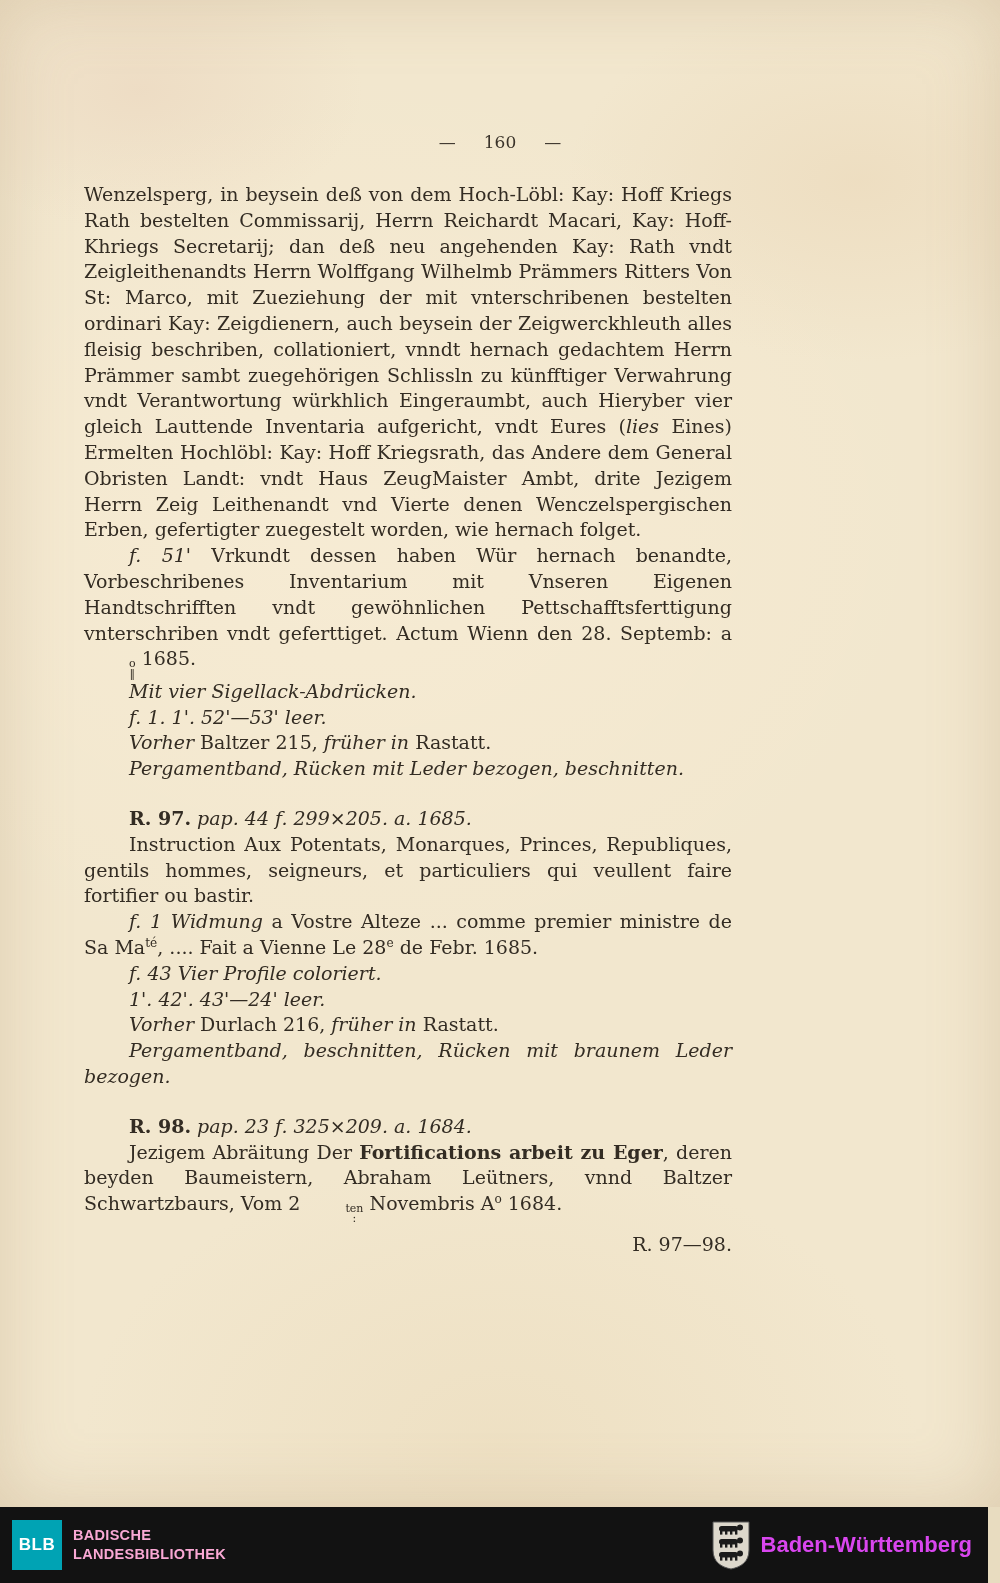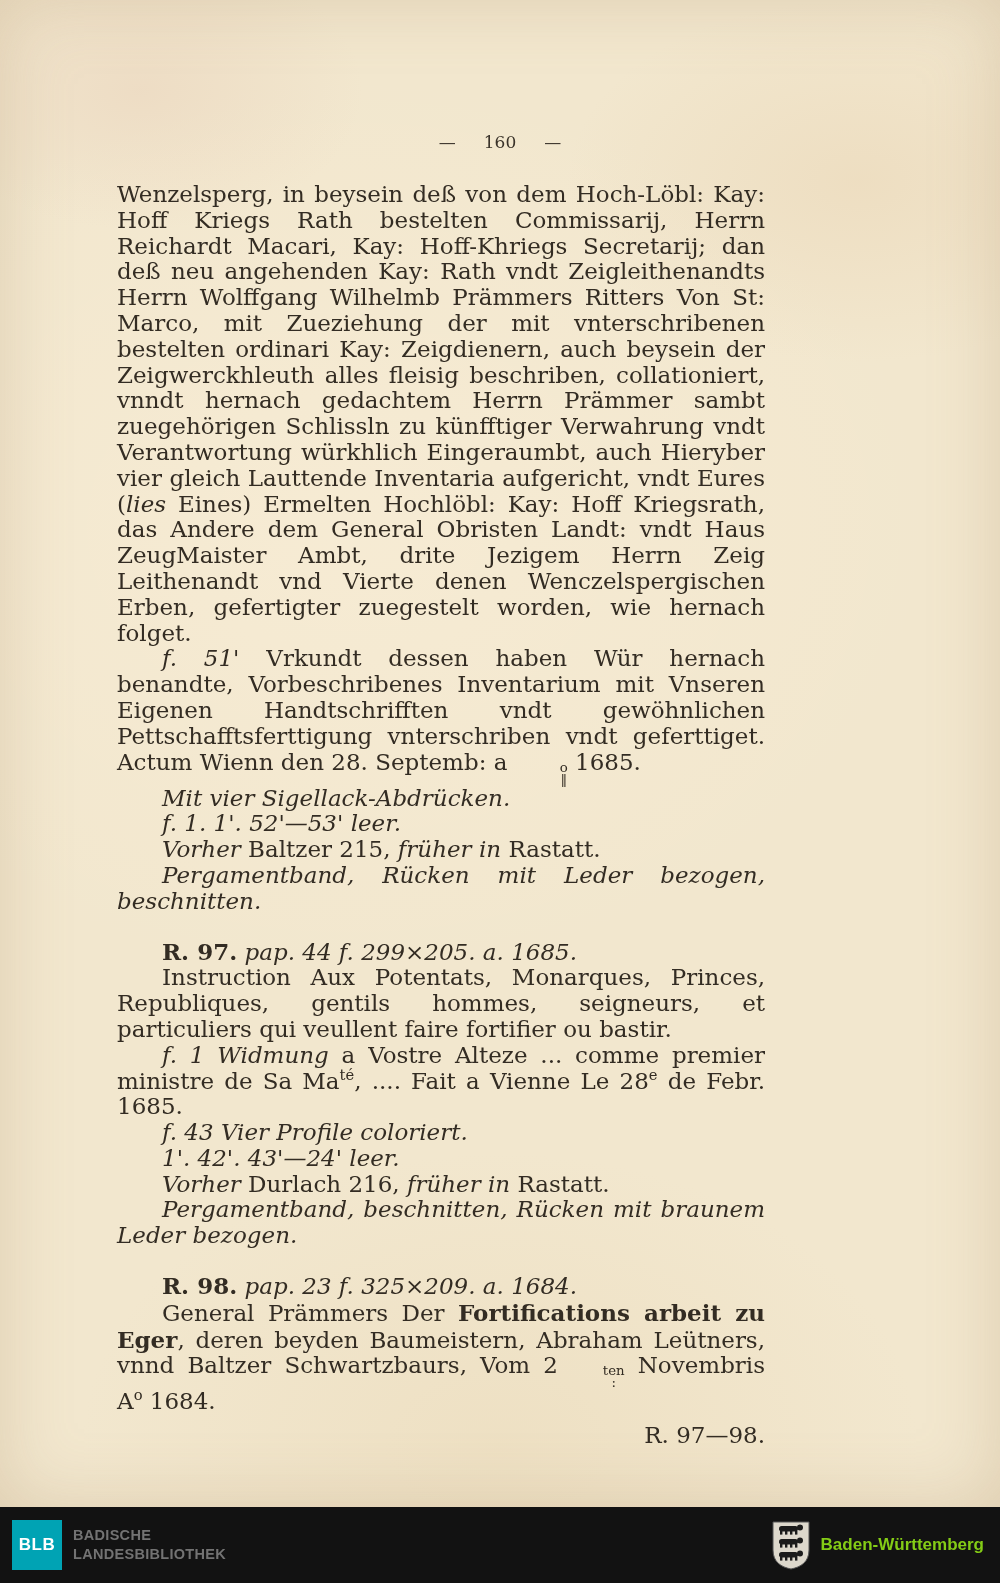--- a/index.html
+++ b/index.html
@@ -22,65 +22,65 @@
       #f2e7ce;
     box-shadow: inset 0 0 70px rgba(168,138,98,0.28);
   }
   .pagenum-row {
     display: flex; justify-content: center; align-items: center;
     gap: 28px;
     font-size: 17px; color: #3a332a;
   }
   .text-block {
     width: 648px;
-    margin: 30px 0 0 117px;
-    font-size: 23px;
+    margin: 30px 0 0 84px;
+    font-size: 19px;
     line-height: 25.8px;
     color: #332c23;
     text-align: justify;
   }
   .para { margin: 0; text-align: justify; }
   .para.indent { text-indent: 45px; }
   .para.align-right { text-align: right; text-indent: 0; }
   .seg-n { font-style: normal; }
   .seg-i { font-style: italic; }
   .seg-b { font-weight: 700; }
   .seg-sup { font-size: 64%; vertical-align: super; line-height: 0; }
   .seg-stack {
     display: inline-flex; flex-direction: column; align-items: center;
     font-size: 58%; line-height: 0.9; vertical-align: -0.15em;
   }
   .seg-stack .stack-top { display: block; }
   .seg-stack .stack-bottom { display: block; }
   .spacer { width: 100%; }
 
   .footer {
-    position: absolute; left: 0; bottom: 0; right: 0; height: 76px;
+    position: absolute; left: 0; bottom: 0; right: 12px; height: 76px;
     background: #121212;
     display: flex; align-items: center; justify-content: space-between;
     box-sizing: border-box;
     padding: 0 16px 0 12px;
     font-family: "Liberation Sans", sans-serif;
     margin-top: 16px;
   }
   .footer-left { display: flex; align-items: center; gap: 11px; }
   .blb-logo {
     width: 50px; height: 50px;
     background: #00a3b4;
     display: flex; align-items: center; justify-content: center;
     color: #ffffff; font-weight: 700; font-size: 17px; letter-spacing: 0.5px;
     cursor: pointer;
   }
   .lib-name {
-    color: #737373; font-weight: 700; font-size: 14.5px;
+    color: #f9a8d4; font-weight: 700; font-size: 14.5px;
     line-height: 1.3; letter-spacing: 0.3px;
   }
   .footer-right { display: flex; align-items: center; gap: 10px; }
   .coa { display: block; }
-  .region-label { color: #84cc16; font-weight: 700; font-size: 17px; }
+  .region-label { color: #d946ef; font-weight: 700; font-size: 22px; }
 </style>
 </head>
 <body>
 
 <div class="page">
   <div class="pagenum-row">
     <span>—</span>
     <span>160</span>
     <span>—</span>
   </div>
@@ -97,21 +97,21 @@
       <div class="spacer" style="height: 24px;"></div>
       <p class="para indent"><span class="seg-b">R. 97.</span><span class="seg-i"> pap. 44 f. 299×205.  a. 1685.</span></p>
       <p class="para indent"><span class="seg-n">Instruction Aux Potentats, Monarques, Princes, Republiques, gentils hommes, seigneurs, et particuliers qui veullent faire fortifier ou bastir.</span></p>
       <p class="para indent"><span class="seg-i">f. 1 Widmung</span><span class="seg-n"> a Vostre Alteze ... comme premier ministre de Sa Ma</span><span class="seg-sup">té</span><span class="seg-n">, .... Fait a Vienne Le 28</span><span class="seg-sup">e</span><span class="seg-n"> de Febr. 1685.</span></p>
       <p class="para indent"><span class="seg-i">f. 43 Vier Profile coloriert.</span></p>
       <p class="para indent"><span class="seg-i">1'. 42'. 43'—24' leer.</span></p>
       <p class="para indent"><span class="seg-i">Vorher</span><span class="seg-n"> Durlach 216, </span><span class="seg-i">früher in</span><span class="seg-n"> Rastatt.</span></p>
       <p class="para indent"><span class="seg-i">Pergamentband, beschnitten, Rücken mit braunem Leder bezogen.</span></p>
       <div class="spacer" style="height: 24px;"></div>
       <p class="para indent"><span class="seg-b">R. 98.</span><span class="seg-i"> pap. 23 f. 325×209.  a. 1684.</span></p>
-      <p class="para indent"><span class="seg-n">General Prämmers Der </span><span class="seg-b">Fortifications arbeit zu Eger</span><span class="seg-n">, deren beyden Baumeistern, Abraham Leütners, vnnd Baltzer Schwartzbaurs, Vom 2</span><span class="seg-stack">
+      <p class="para indent"><span class="seg-n">Jezigem Abräitung Der </span><span class="seg-b">Fortifications arbeit zu Eger</span><span class="seg-n">, deren beyden Baumeistern, Abraham Leütners, vnnd Baltzer Schwartzbaurs, Vom 2</span><span class="seg-stack">
           <span class="stack-top">ten</span>
           <span class="stack-bottom">:</span>
         </span><span class="seg-n"> Novembris A</span><span class="seg-sup">o</span><span class="seg-n"> 1684.</span></p>
       <div class="spacer" style="height: 8px;"></div>
       <p class="para align-right"><span class="seg-n">R. 97—98.</span></p>
     </div>
 </div>
 
 <div class="footer" style="background: rgb(18, 18, 18);">
   <div class="footer-left">

